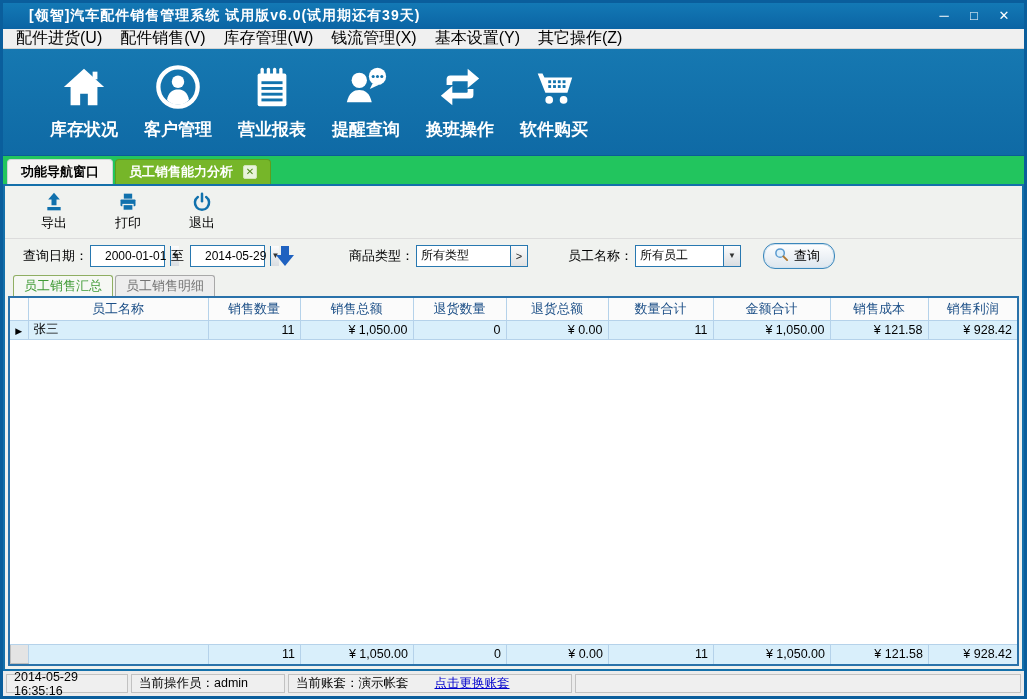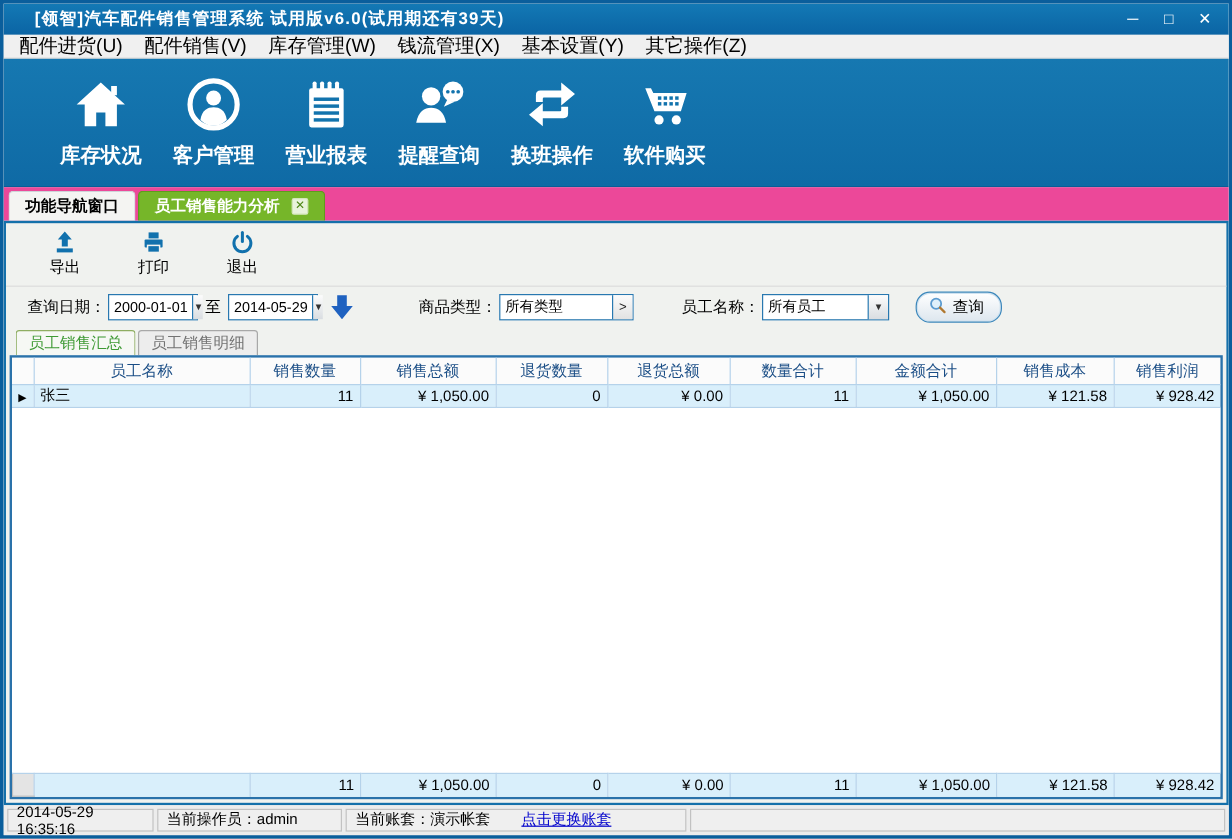--- a/index.html
+++ b/index.html
@@ -22,21 +22,21 @@
   .menu-item { padding:0 9px; font-size:16px; color:#000; height:100%; display:flex; align-items:center; }
 
   
   .toolbar { height:107px; flex:0 0 107px; background:linear-gradient(#1678b1,#0f6aa5);
              border-bottom:1px solid #0b5d96; display:flex; align-items:center; padding-left:34px; }
   .tool-item { width:94px; display:flex; flex-direction:column; align-items:center; gap:7px; cursor:default; }
   .tool-icon { width:48px; height:48px; display:flex; align-items:center; justify-content:center; color:#fff; }
   .tool-label { color:#fff; font-weight:bold; font-size:17px; white-space:nowrap; }
 
   
-  .tabstrip { height:28px; flex:0 0 28px; background:#ec4899; display:flex; align-items:flex-end; padding-left:4px; gap:2px; }
+  .tabstrip { height:28px; flex:0 0 28px; background:#22c55e; display:flex; align-items:flex-end; padding-left:4px; gap:2px; }
   .tab { height:25px; display:flex; align-items:center; padding:0 13px; font-size:13px; font-weight:bold;
          border-radius:4px 4px 0 0; }
   .tab.inactive { background:#f4f4f2; color:#000; border:1px solid #cfd4d8; border-bottom:none; }
   .tab.active { background:#76b629; color:#fff; border:1px solid #5f9c1d; border-bottom:none; gap:10px; }
   .tabclose { width:14px; height:14px; background:#e9f3dc; color:#4e8716; border:1px solid #d2e5b8; border-radius:2px;
               font-size:10px; line-height:12px; text-align:center; font-weight:bold; }
 
   
   .content { flex:1; margin:0; border:2px solid #1470aa; background:#f0f2ef;
              display:flex; flex-direction:column; min-height:0; }
@@ -48,40 +48,40 @@
   .sub-label { font-size:13px; color:#000; }
 
   
   .querybar { height:34px; flex:0 0 34px; border-top:1px solid #dcdcdc; display:flex; align-items:center;
               padding-left:18px; font-size:13px; color:#000; }
   .qlabel { margin-right:2px; white-space:nowrap; }
   .combo { display:flex; align-items:stretch; height:22px; border:1px solid #2878b0; background:#fff; }
   .combo .val { padding:0 4px; display:flex; align-items:center; font-size:12px; white-space:nowrap; }
   .combo .drop { width:17px; border-left:1px solid #2878b0; background:linear-gradient(#fcfcfc,#d9dde1);
                  display:flex; align-items:center; justify-content:center; font-size:8px; color:#333; }
-  .combo.date { width:75px; } .combo.date .val { flex:1; }
+  .combo.date { width:75px;padding-left:10px; } .combo.date .val { flex:1; }
   .combo.type { width:112px; } .combo.type .val { flex:1; }
   .combo.type .drop { font-size:11px; color:#222; background:linear-gradient(#fbfbfb,#e2e2e2); }
   .combo.emp { width:106px; } .combo.emp .val { flex:1; } .spacer40 { width:40px; }
   .zhi { margin:0 6px; }
   .bigdown { margin:0 14px 0 10px; display:flex; align-items:center; }
   .search-btn { margin-left:22px; height:26px; padding:0 14px 0 10px; display:flex; align-items:center; gap:5px;
                 border:1px solid #3b87bb; border-radius:12px; background:linear-gradient(#ffffff,#dde6ee);
                 box-shadow:0 0 0 1px #cfe2f0 inset; font-size:13px; color:#000; cursor:default; }
 
   
   .subtabs { height:24px; flex:0 0 24px; display:flex; align-items:flex-end; padding-left:8px; gap:2px; }
   .subtab { height:21px; padding:0 10px; display:flex; align-items:center; font-size:13px;
             border-radius:3px 3px 0 0; }
   .subtab.active { background:#f6f8f4; border:1px solid #8fae62; border-bottom:none; color:#3f9a35; }
   .subtab.inactive { background:#ededed; border:1px solid #a8a8a8; border-bottom:none; color:#737373; }
 
   
   .tableframe { flex:1; margin:0 3px 3px 3px; border:2px solid #2a72aa; background:#fff;
-                display:flex; flex-direction:column; min-height:0; }
+                display:flex; flex-direction:column; min-height:0;align-items:flex-end; }
   table.grid { border-collapse:collapse; table-layout:fixed; width:100%; }
   .grid th, .grid td { border-right:1px solid #b5d2ea; font-weight:normal; overflow:hidden; white-space:nowrap; }
   .grid th:last-child, .grid td:last-child { border-right:none; }
   .grid th { height:22px; background:#fbfbfb; color:#1b4e86; font-size:13px; border-bottom:1px solid #b5d2ea; }
   .grid td { height:19px; font-size:12.5px; color:#000; padding:0 5px; }
   tr.datarow td { background:#d9effb; border-bottom:1px solid #b5d2ea; }
   tr.totalrow td { background:#d9effb; border-top:1px solid #b5d2ea; }
   .num { text-align:right; } .txt { text-align:left; }
   .indcell { text-align:center; padding:0 !important; }
   .indicator { font-size:9px; color:#000; }

